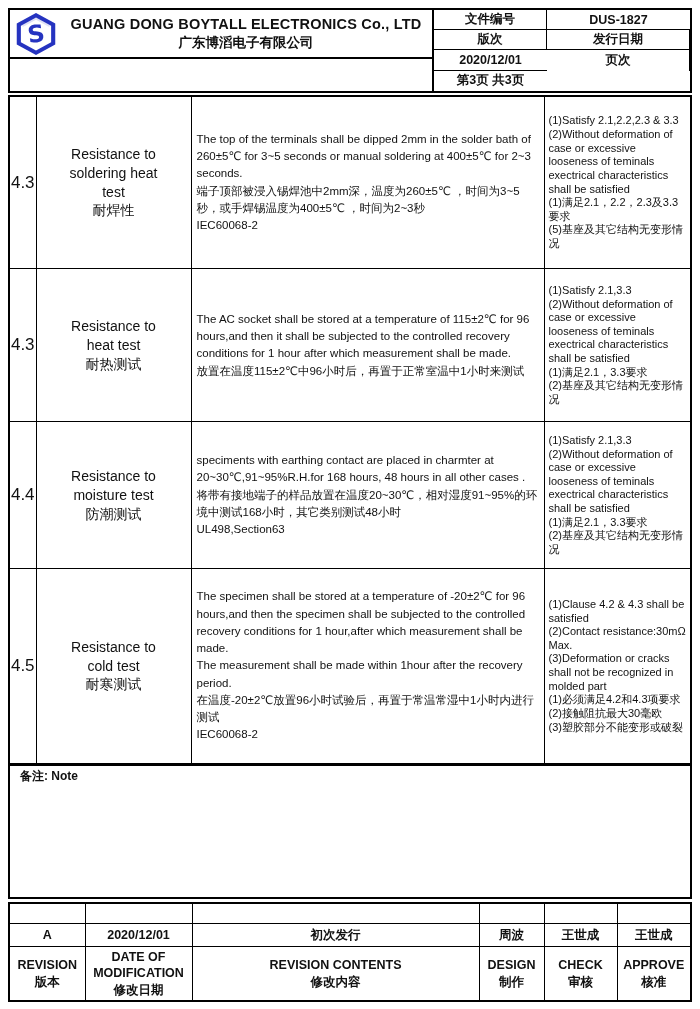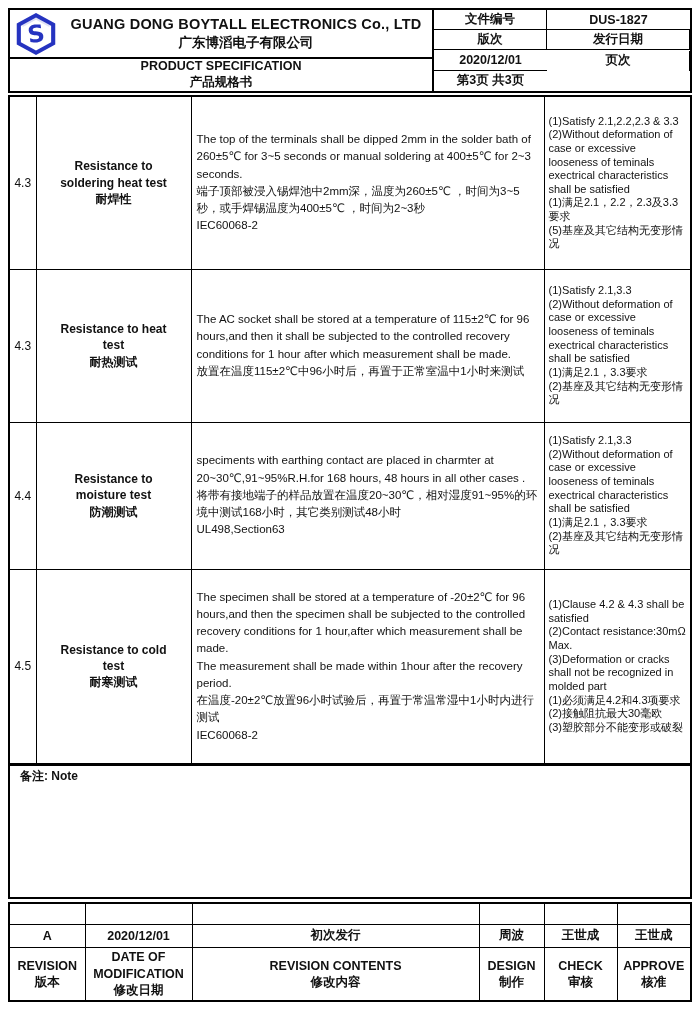--- a/index.html
+++ b/index.html
@@ -31,22 +31,22 @@
     display: flex; align-items: center; justify-content: center;
     font-size: 12.5px; font-weight: bold; height: 20.2px;
   }
   .hr-cell.last-col { border-right: none; }
   .hr-cell.last-row { border-bottom: none; }
 
   
   table { border-collapse: collapse; table-layout: fixed; }
   .spec-table { width: 684px; margin-top: 2px; border: 2px solid #000; }
   .spec-table td { border: 1px solid #000; vertical-align: middle; }
-  .spec-table .col-no    { width: 27px;  text-align: center; font-size: 12px; }
-  .spec-table .col-name  { width: 155px; text-align: center; font-size: 12px; line-height: 1.35; padding: 20px; font-weight: bold; }
+  .spec-table .col-no    { width: 27px;  text-align: center; font-size: 17px; }
+  .spec-table .col-name  { width: 155px; text-align: center; font-size: 14px; line-height: 1.35; padding: 20px; }
   .spec-table .col-desc  { width: 353px; font-size: 11.5px; line-height: 1.5; padding: 9px 5px; }
   .spec-table .col-req   { width: 147px; font-size: 11px;  line-height: 1.24; padding: 3px 4px; vertical-align: middle; }
   .pre { white-space: pre-line; word-wrap: break-word; }
 
   
   .note-box {
     width: 684px; height: 134px; border: 2px solid #000; border-top-width: 1px;
     margin-top: 0px; padding: 2px 10px;
     font-size: 12px; font-weight: bold;
   }
@@ -77,24 +77,20 @@
             <path d="M24 1 L45 12.5 V35.5 L24 47 L3 35.5 V12.5 Z" fill="#2533c0"></path>
             <path d="M24 6 L40.5 15 V33 L24 42 L7.5 33 V15 Z" fill="#ffffff"></path>
             <text x="24" y="33" text-anchor="middle" font-size="26" font-weight="bold" font-family="'DejaVu Sans', sans-serif" fill="#2533c0" transform="rotate(-8 24 24)">S</text>
             <path d="M24 1 L45 12.5 L38 16 L24 8.5 L10 16 L3 12.5 Z" fill="#2533c0" opacity="0.15"></path>
           </svg>
         </div>
         <div class="company-names">
           <div class="company-en">GUANG DONG BOYTALL ELECTRONICS Co., LTD</div>
           <div class="company-cn">广东博滔电子有限公司</div>
         </div>
-      </div>
-      <div class="title-block">
-        <div class="title-en">PRODUCT SPECIFICATION</div>
-        <div class="title-cn">产品规格书</div>
       </div>
     </div>
     <div class="header-right">
       <div class="hr-cell">文件编号</div>
       <div class="hr-cell last-col">DUS-1827</div>
       <div class="hr-cell">版次</div>
       <div class="hr-cell">发行日期</div>
       <div class="hr-cell last-col">2020/12/01</div>
       <div class="hr-cell last-row">页次</div>
       <div class="hr-cell last-col last-row">第3页  共3页</div>

